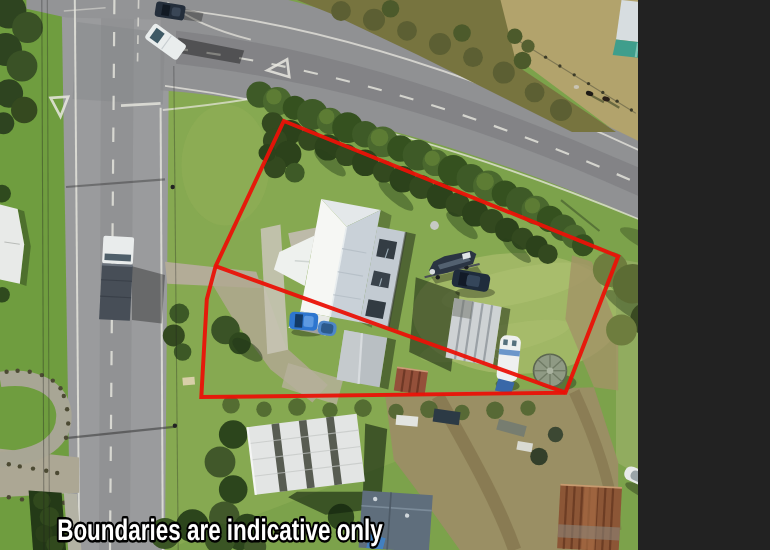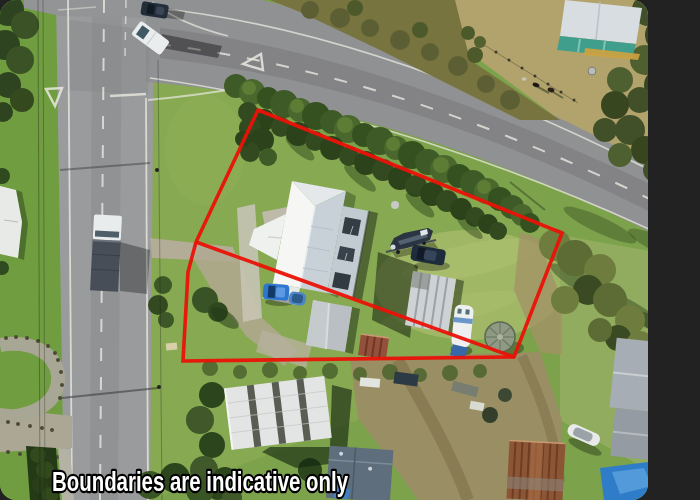--- a/index.html
+++ b/index.html
@@ -1,16 +1,16 @@
 <!DOCTYPE html>
 <html><head>
 <meta charset="utf-8">
 <style>
   html,body{margin:0;padding:0;background:#222;}
-  #shot{position:relative;width:648px;height:500px;overflow:hidden;border-radius:16px;}
+  #shot{position:relative;width:580px;height:500px;overflow:hidden;}
   #shot svg{display:block;width:700px;height:500px;}
   .disclaimer{
     font-family:"Liberation Sans",sans-serif;
     font-weight:700;
     font-size:27px;
     paint-order:stroke;
     stroke-linejoin:round;
   }
 </style>
 </head>

